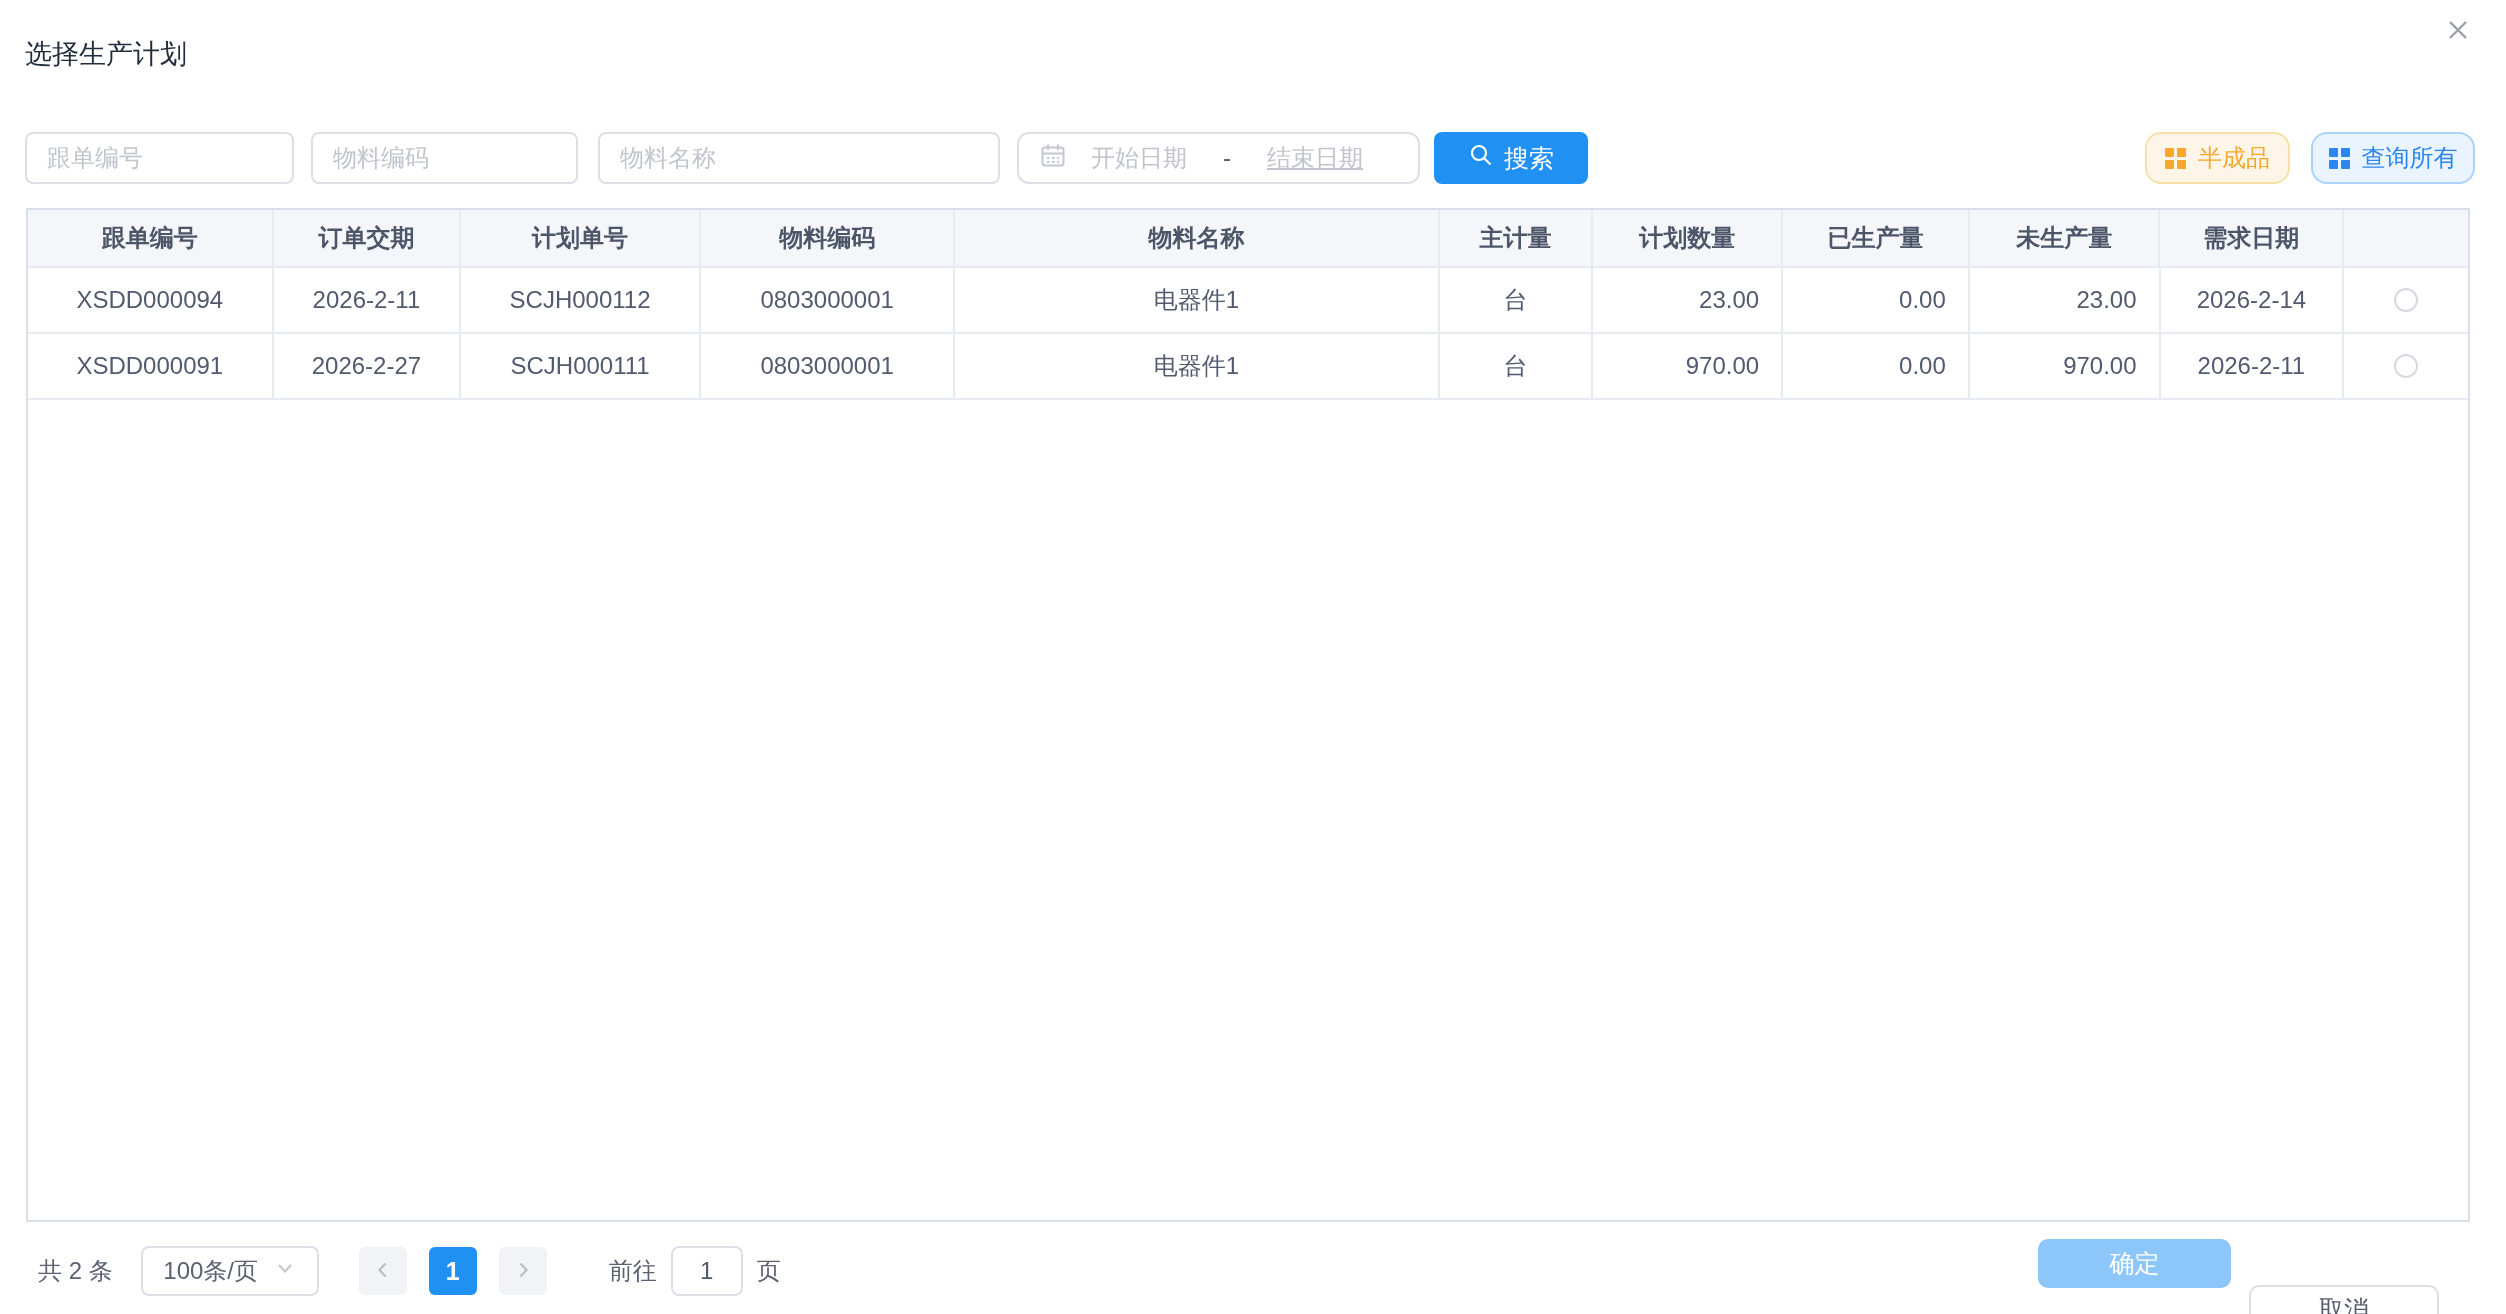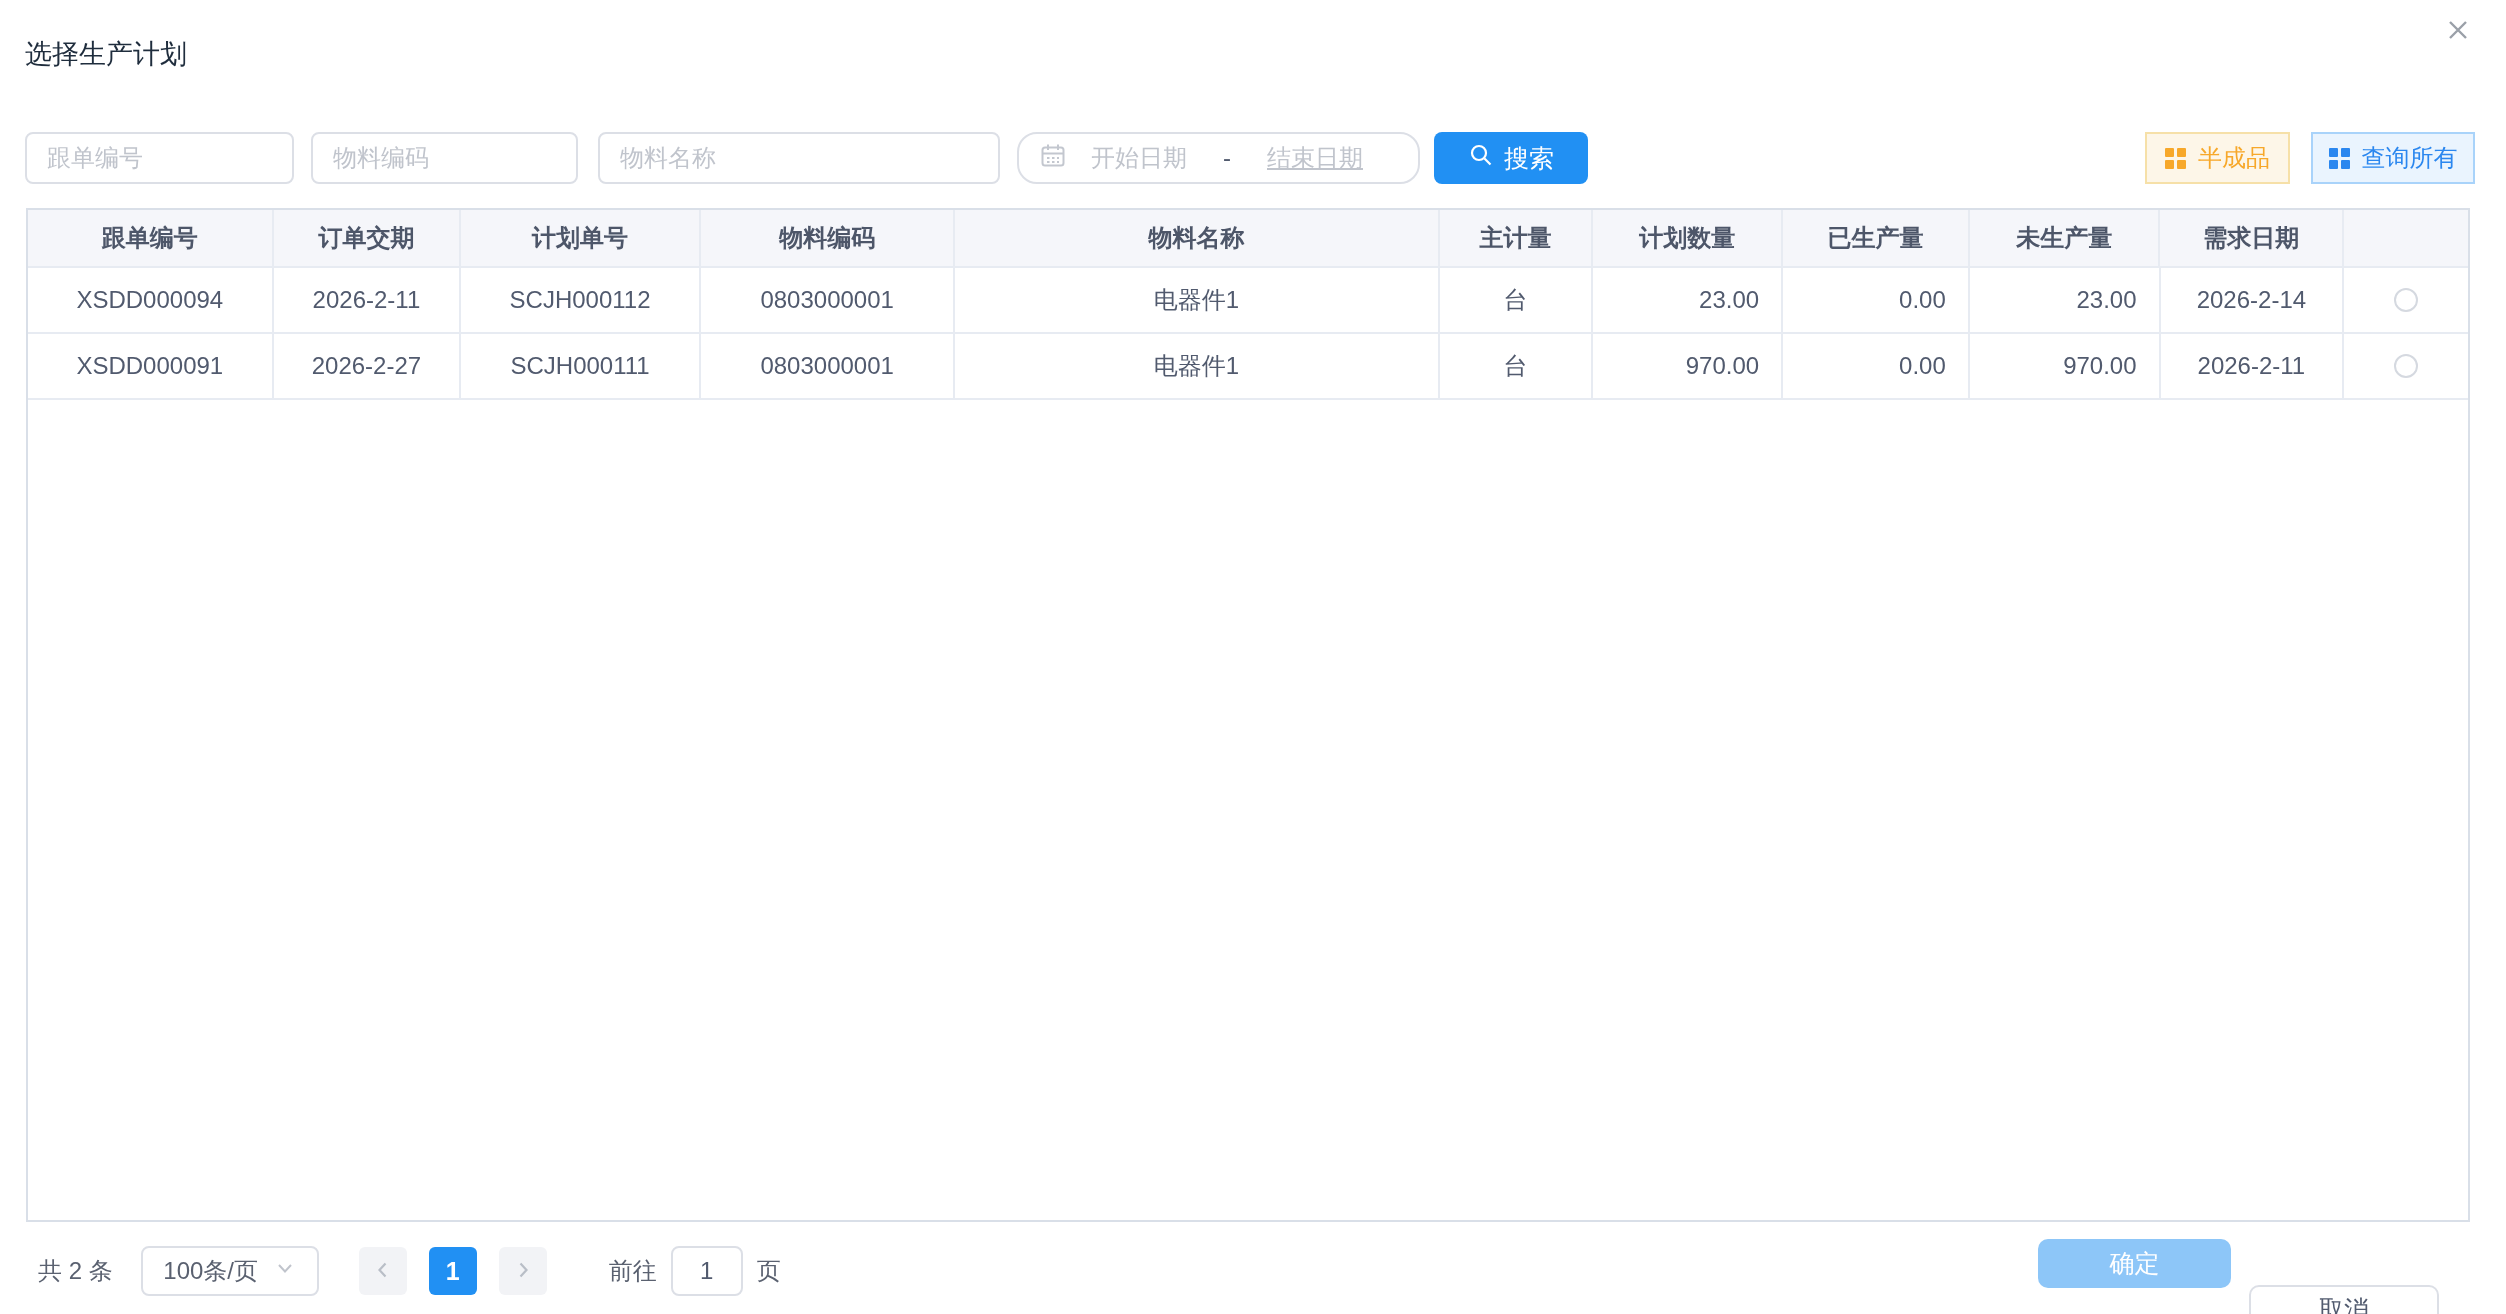--- a/index.html
+++ b/index.html
@@ -28,28 +28,28 @@
   .dialog-title{position:absolute;left:25px;top:36px;font-size:27px;color:var(--text-dark);}
   .close-btn{position:absolute;top:14px;right:30px;width:36px;height:36px;display:flex;align-items:center;justify-content:center;cursor:pointer;}
 
   
   .filter-bar{position:absolute;left:25px;top:132px;width:2450px;height:52px;display:flex;align-items:stretch;}
   .f-input{height:52px;border:2px solid var(--border);border-radius:8px;font-size:24px;color:var(--text);padding:0 20px;outline:none;background:#fff;font-family:inherit;}
   .f-input::placeholder{color:var(--placeholder);}
   .in1{width:269px;}
   .in2{width:267px;margin-left:17px;}
   .in3{width:402px;margin-left:20px;}
-  .date-range{width:403px;margin-left:17px;border:2px solid var(--border);border-radius:20px;display:flex;align-items:center;padding:0 20px;background:#fff;}
+  .date-range{width:403px;margin-left:17px;border:2px solid var(--border);border-radius:12px;display:flex;align-items:center;padding:0 20px;background:#fff;}
   .date-ph{font-size:24px;color:var(--placeholder);}
   .date-start{margin-left:24px;}
   .date-sep{margin-left:36px;font-size:24px;color:var(--text);}
   .date-end{margin-left:36px;text-decoration:underline;}
   .search-btn{width:154px;margin-left:14px;border:none;border-radius:8px;background:var(--blue);color:#fff;font-size:25px;display:flex;align-items:center;justify-content:center;gap:10px;cursor:pointer;font-family:inherit;}
   .spacer{flex:1;}
-  .tag-btn{height:52px;border-radius:0;display:flex;align-items:center;justify-content:center;gap:12px;font-size:24px;cursor:pointer;font-family:inherit;}
+  .tag-btn{height:52px;border-radius:16px;display:flex;align-items:center;justify-content:center;gap:12px;font-size:24px;cursor:pointer;font-family:inherit;}
   .semi-btn{width:145px;background:var(--amber-bg);border:2px solid var(--amber-border);color:var(--amber);}
   .query-all-btn{width:164px;margin-left:21px;background:var(--blue-bg);border:2px solid var(--blue-border);color:var(--blue-text);}
   .grid-icon{display:grid;grid-template-columns:9px 9px;grid-template-rows:9px 9px;gap:3px;}
   .grid-icon span{background:currentColor;border-radius:1px;}
 
   
   .table-wrap{position:absolute;left:26px;top:208px;width:2444px;height:1014px;border:2px solid var(--t-outer);background:#fff;}
   .t-row{display:flex;width:100%;border-bottom:2px solid var(--t-border);}
   .t-head{height:58px;background:var(--header-bg);}
   .t-body-row{height:66px;background:#fff;cursor:pointer;}

